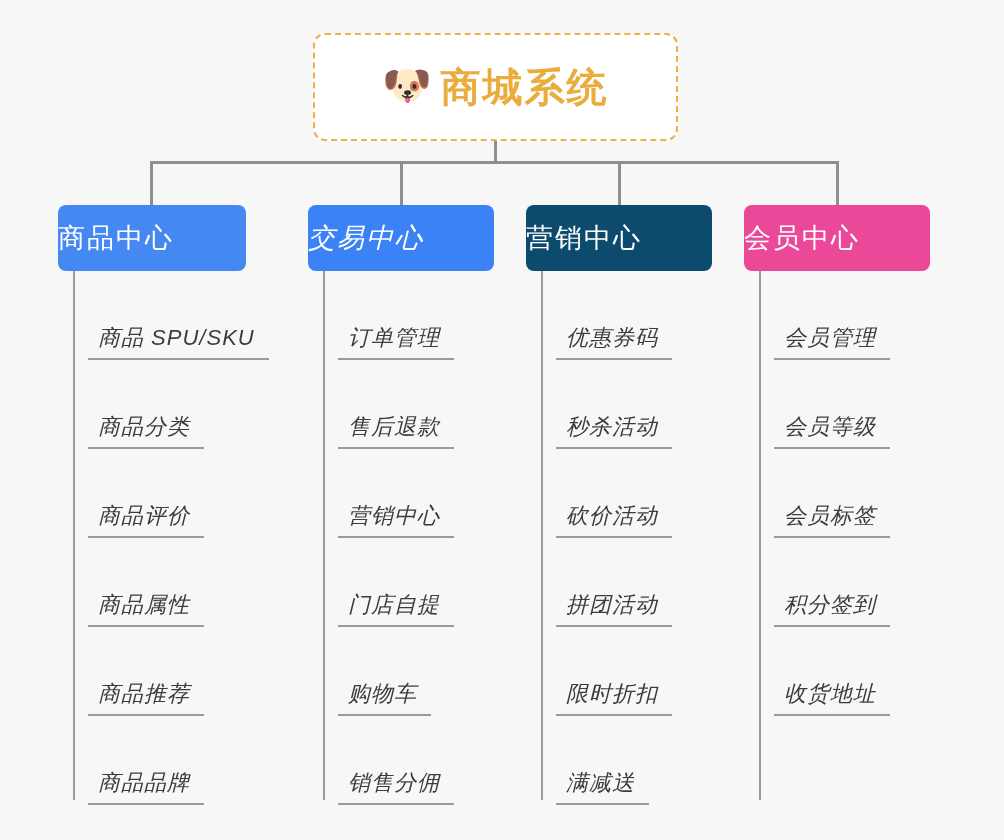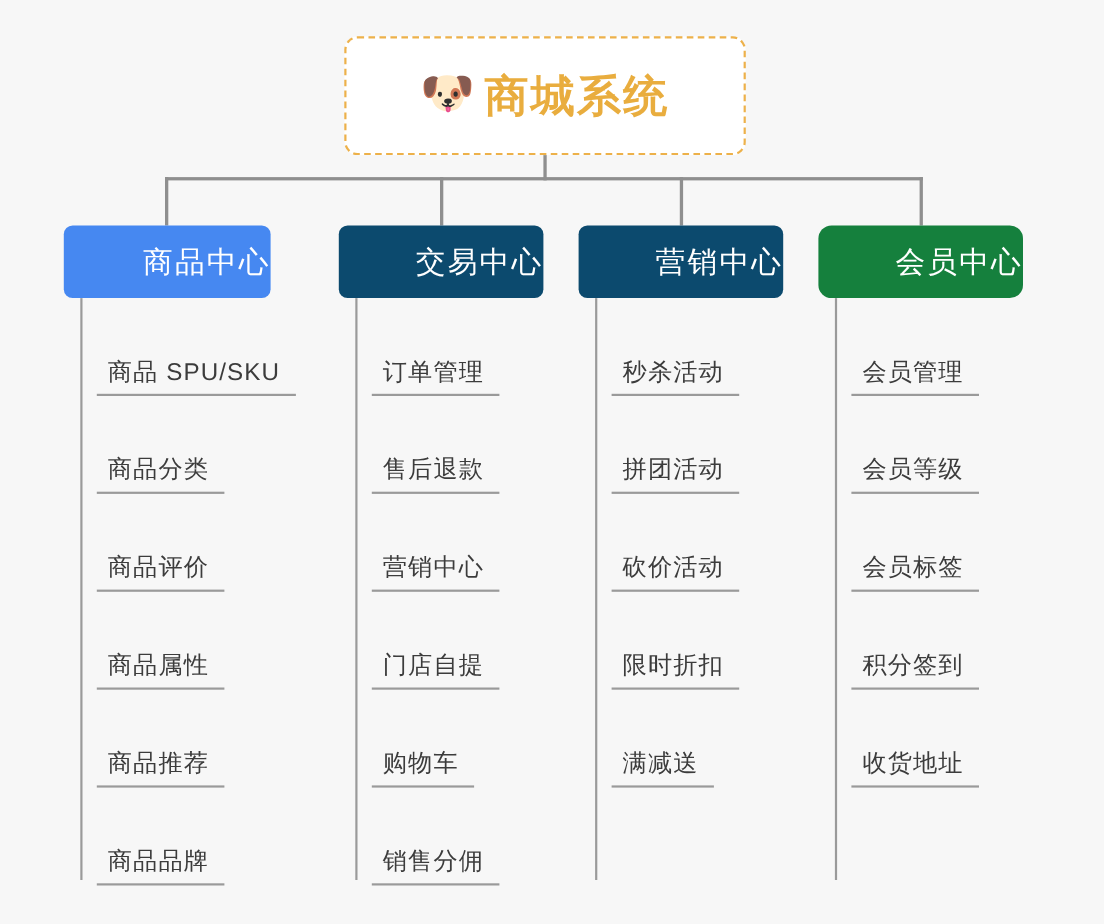--- a/index.html
+++ b/index.html
@@ -76,21 +76,21 @@
   
   .branch {
     position: absolute;
     top: 205px;
   }
   .branch-header {
     height: 66px;
     border-radius: 8px;
     display: flex;
     align-items: center;
-    justify-content: flex-end;
+    justify-content: flex-start;
     color: #ffffff;
     font-size: 27px;
     letter-spacing: 2px;
     box-sizing: border-box;
   }
   .branch-body {
     position: relative;
     margin-top: 0;
     padding-left: 15px;
   }
@@ -113,20 +113,21 @@
     display: inline-block;
     border-bottom: 2px solid #9a9a9a;
     padding: 0 14px 5px 10px;
     margin-left: -19px;
   }
   .leaf-label {
     font-size: 22px;
     color: #3c3c3c;
     white-space: nowrap;
     letter-spacing: 1px;
+    font-style: italic;
   }
 </style>
 </head>
 <body style="background: rgb(247, 247, 247);">
 
 <div id="mindmap">
 
   <div class="root-card" style="border-color: rgb(237, 177, 74);">
     <span class="root-emoji">🐶</span>
     <span class="root-title" style="color: rgb(233, 173, 62);">商城系统</span>
@@ -160,21 +161,21 @@
       <div class="leaf">
           <span class="leaf-inner"><span class="leaf-label">商品推荐</span></span>
         </div>
       <div class="leaf">
           <span class="leaf-inner"><span class="leaf-label">商品品牌</span></span>
         </div>
     </div>
   </div>
 
   <div class="branch" style="left:308px; width:186px;">
-    <div class="branch-header" style="background: #0c4a6e;">
+    <div class="branch-header" style="background: #3b82f6; font-style: italic;">
       <span>交易中心</span>
     </div>
     <div class="branch-body">
       <div class="spine" style="height:529px;"></div>
       <div class="leaf">
           <span class="leaf-inner"><span class="leaf-label">订单管理</span></span>
         </div>
       <div class="leaf">
           <span class="leaf-inner"><span class="leaf-label">售后退款</span></span>
         </div>
@@ -193,39 +194,42 @@
     </div>
   </div>
 
   <div class="branch" style="left:526px; width:186px;">
     <div class="branch-header" style="background: #0c4a6e;">
       <span>营销中心</span>
     </div>
     <div class="branch-body">
       <div class="spine" style="height:529px;"></div>
       <div class="leaf">
+          <span class="leaf-inner"><span class="leaf-label">优惠券码</span></span>
+        </div>
+      <div class="leaf">
           <span class="leaf-inner"><span class="leaf-label">秒杀活动</span></span>
         </div>
       <div class="leaf">
+          <span class="leaf-inner"><span class="leaf-label">砍价活动</span></span>
+        </div>
+      <div class="leaf">
           <span class="leaf-inner"><span class="leaf-label">拼团活动</span></span>
         </div>
       <div class="leaf">
-          <span class="leaf-inner"><span class="leaf-label">砍价活动</span></span>
-        </div>
-      <div class="leaf">
           <span class="leaf-inner"><span class="leaf-label">限时折扣</span></span>
         </div>
       <div class="leaf">
           <span class="leaf-inner"><span class="leaf-label">满减送</span></span>
         </div>
     </div>
   </div>
 
   <div class="branch" style="left:744px; width:186px;">
-    <div class="branch-header" style="background: #15803d; border-radius: 12px;">
+    <div class="branch-header" style="background: #ec4899;">
       <span>会员中心</span>
     </div>
     <div class="branch-body">
       <div class="spine" style="height:529px;"></div>
       <div class="leaf">
           <span class="leaf-inner"><span class="leaf-label">会员管理</span></span>
         </div>
       <div class="leaf">
           <span class="leaf-inner"><span class="leaf-label">会员等级</span></span>
         </div>

